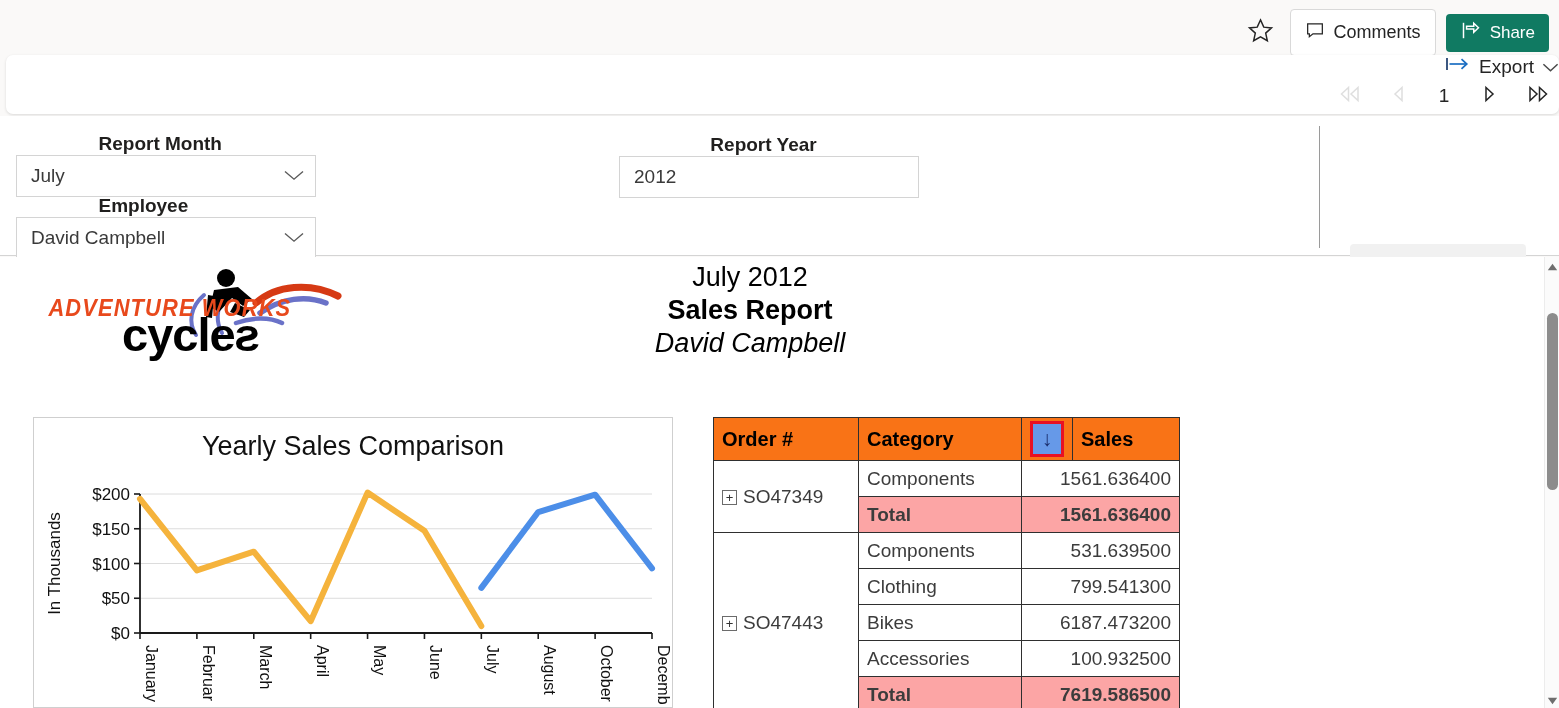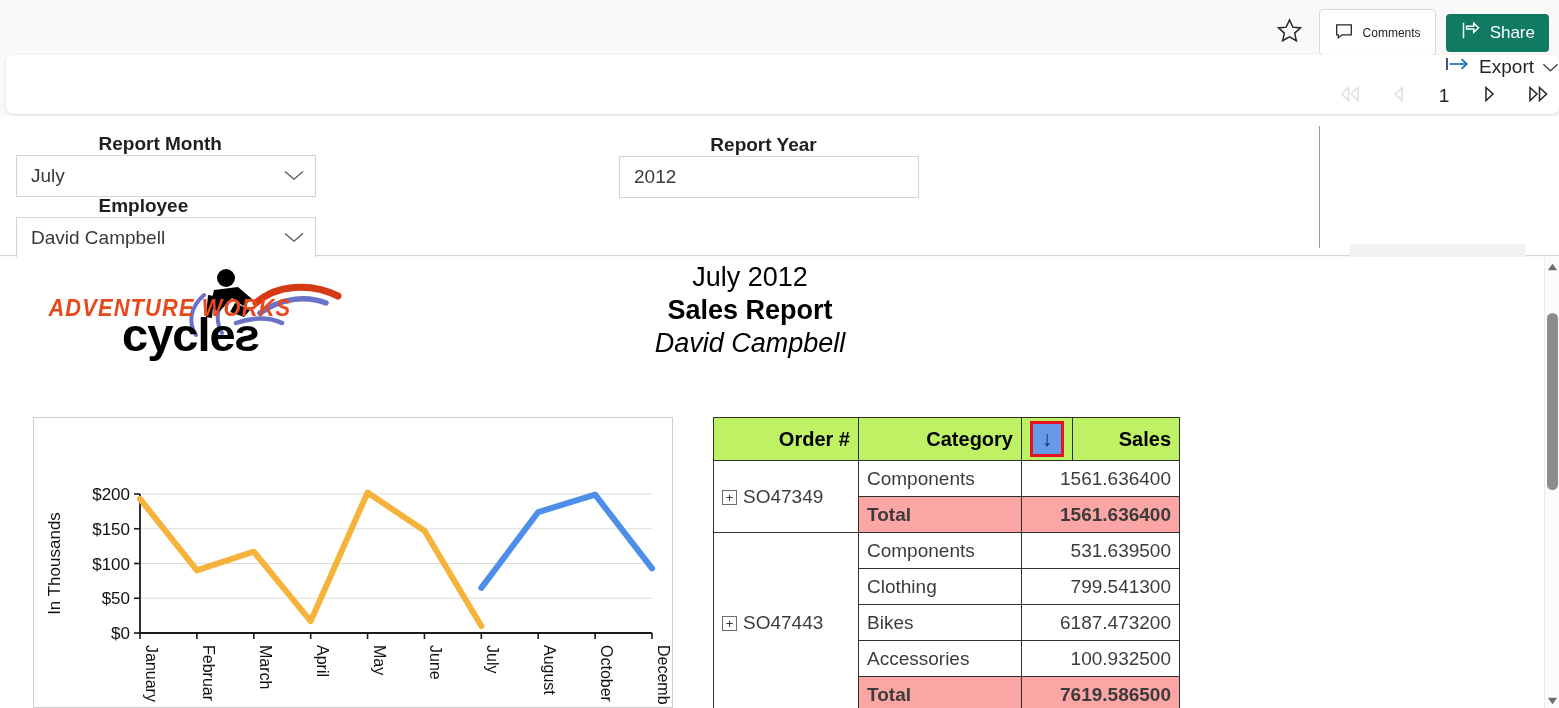--- a/index.html
+++ b/index.html
@@ -43,21 +43,21 @@
   }
   .fav-btn {
     width: 38px; height: 38px;
     display: flex; align-items: center; justify-content: center;
     cursor: pointer; background: transparent; border: none;
   }
   .comments-btn {
     height: 47px; padding: 0 14px;
     display: flex; align-items: center; gap: 9px;
     border: 1px solid #d9d9d9; border-radius: 4px;
-    background: #ffffff; font-size: 12px; color: #242424;
+    background: #ffffff; font-size: 18px; color: #242424;
     cursor: pointer;
   }
   .share-btn {
     height: 38px; padding: 0 14px;
     display: flex; align-items: center; gap: 9px;
     border-radius: 4px;
     background: #107a62; color: #ffffff;
     font-size: 17px; cursor: pointer;
   }
 
@@ -182,25 +182,25 @@
     font-size: 19px; color: #3c3c3c;
   }
   table.rpt th, table.rpt td {
     border: 1px solid #2f2f2f;
     padding: 3px 8px;
     height: 36px;
     vertical-align: middle;
     white-space: nowrap;
   }
   table.rpt th {
-    background: #bef264;
+    background: #f97316;
     color: #000000;
     font-weight: bold;
     font-size: 20px;
-    text-align: right;
+    text-align: left;
     height: 38px;
   }
   th.c-sales { text-align: right; }
   th.c-sortcell { padding: 0; width: 50px; text-align: center; position: relative; }
   .sort-hl {
     display: inline-flex; align-items: center; justify-content: center;
     width: 34px; height: 36px;
     border: 3px solid #e81123;
     background: #6699e8;
     font-size: 21px; color: #1a2d6b;
@@ -422,20 +422,21 @@
       <div class="logo-cycles">cycle<span class="tail">s</span></div>
     </div>
 
     <div class="title-block">
       <div class="rpt-month-year">July  2012</div>
       <div class="rpt-title">Sales Report</div>
       <div class="rpt-emp">David Campbell</div>
     </div>
 
     <div class="chart-box">
+      <div class="chart-title">Yearly Sales Comparison</div>
       <svg class="chart-svg" id="chart-svg" width="640" height="291" viewBox="0 0 640 291">
           <line x1="100" y1="215" x2="106" y2="215" stroke="#1a1a1a" stroke-width="1.6"></line>
           <text x="96" y="221" text-anchor="end" font-family="&quot;Liberation Sans&quot;, sans-serif" font-size="17" fill="#111">$0</text>
           <line x1="106" y1="180.25" x2="618" y2="180.25" stroke="#dcdcdc" stroke-width="1"></line>
           <line x1="100" y1="180.25" x2="106" y2="180.25" stroke="#1a1a1a" stroke-width="1.6"></line>
           <text x="96" y="186.25" text-anchor="end" font-family="&quot;Liberation Sans&quot;, sans-serif" font-size="17" fill="#111">$50</text>
           <line x1="106" y1="145.5" x2="618" y2="145.5" stroke="#dcdcdc" stroke-width="1"></line>
           <line x1="100" y1="145.5" x2="106" y2="145.5" stroke="#1a1a1a" stroke-width="1.6"></line>
           <text x="96" y="151.5" text-anchor="end" font-family="&quot;Liberation Sans&quot;, sans-serif" font-size="17" fill="#111">$100</text>
           <line x1="106" y1="110.75" x2="618" y2="110.75" stroke="#dcdcdc" stroke-width="1"></line>

